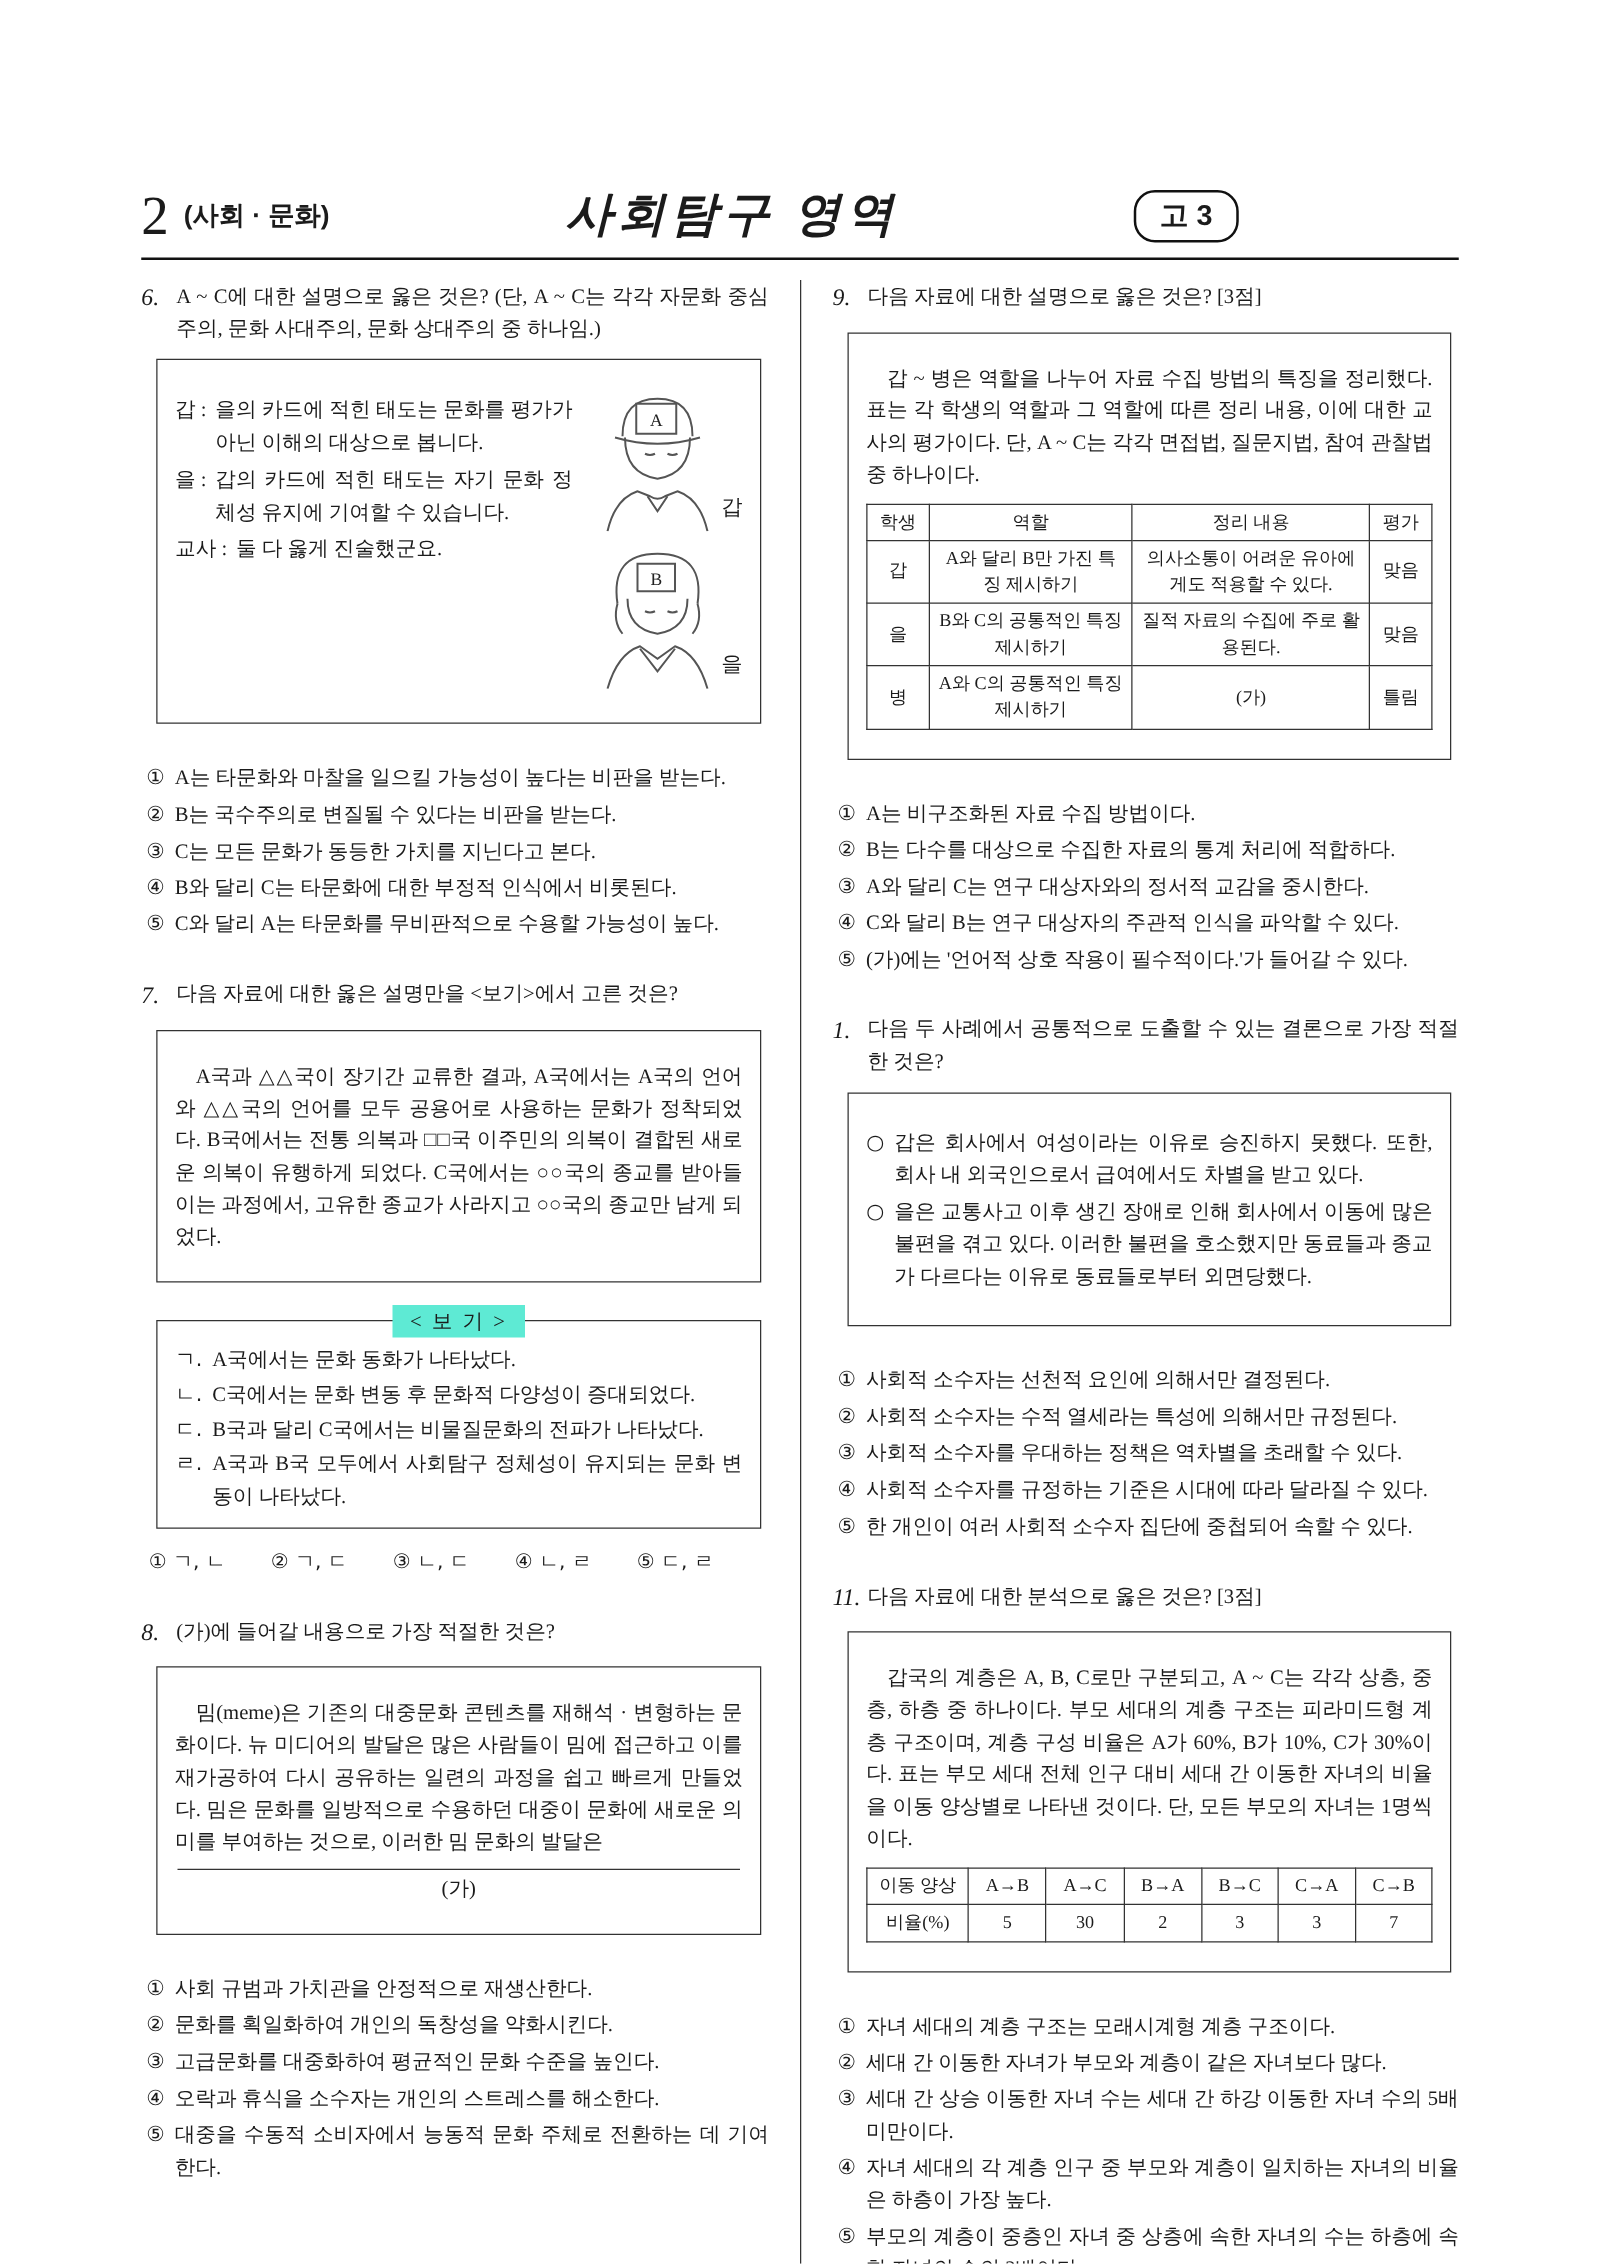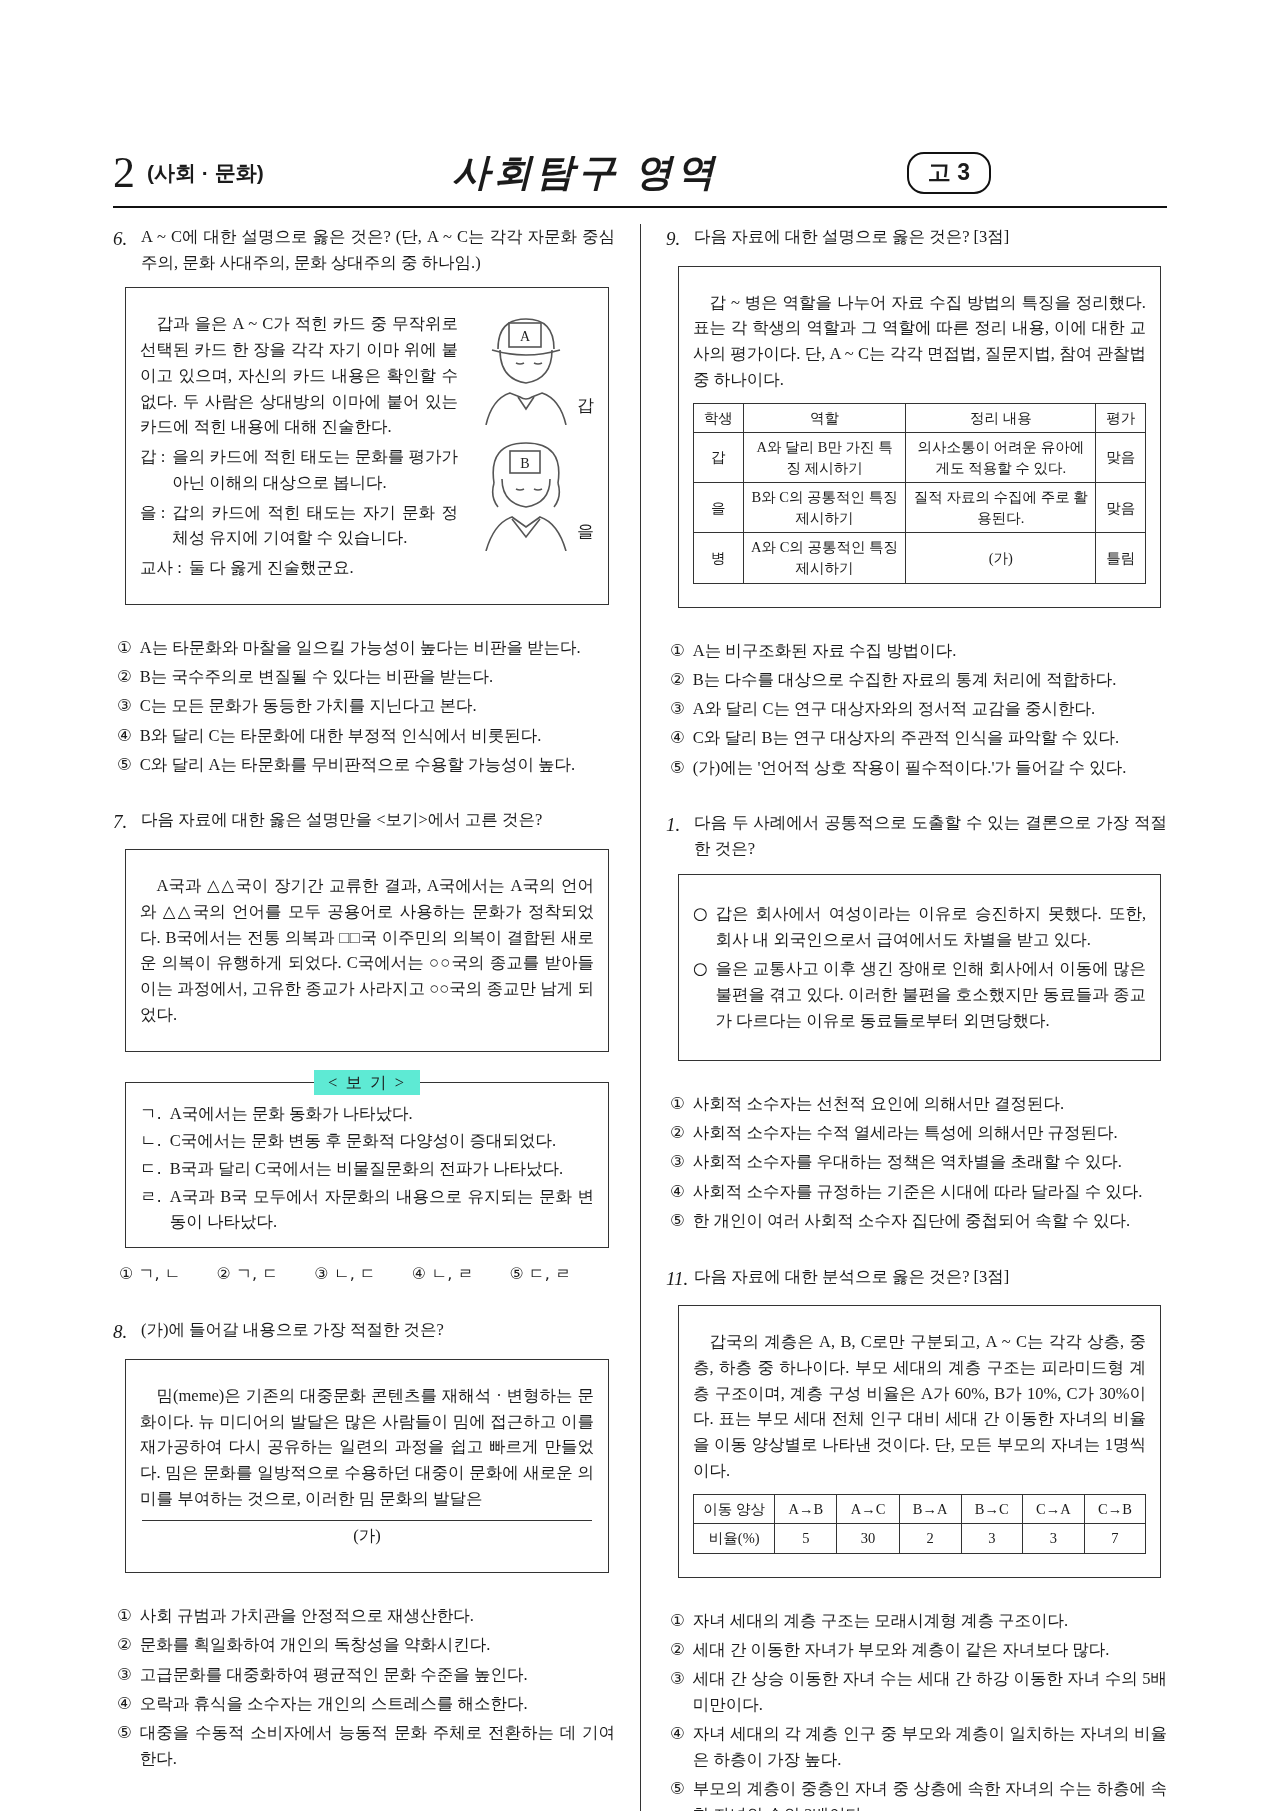--- a/index.html
+++ b/index.html
@@ -117,21 +117,20 @@
                   <path d="M24 40 Q24 64 48 68 Q72 64 72 40"></path>
                   <path d="M38 50 q4 2 8 0 M56 50 q4 2 8 0"></path>
                   <path d="M8 112 Q16 84 34 78 L48 88 L62 78 Q80 84 88 112"></path>
                   <path d="M34 80 L48 98 L62 80"></path>
                 </g>
                 <text x="47" y="29" text-anchor="middle" font-size="14" fill="#222">B</text>
               </svg>
               <span class="fig-label">을</span>
             </div>
           </div>
-          <p class="para">갑과 을은 A ~ C가 적힌 카드 중 무작위로 선택된 카드 한 장을 각각 자기 이마 위에 붙이고 있으며, 자신의 카드 내용은 확인할 수 없다. 두 사람은 상대방의 이마에 붙어 있는 카드에 적힌 내용에 대해 진술한다.</p>
           <div class="speech">
             <span class="speech-label">갑 :</span>
             <p class="speech-text">을의 카드에 적힌 태도는 문화를 평가가 아닌 이해의 대상으로 봅니다.</p>
           </div>
           <div class="speech">
             <span class="speech-label">을 :</span>
             <p class="speech-text">갑의 카드에 적힌 태도는 자기 문화 정체성 유지에 기여할 수 있습니다.</p>
           </div>
           <div class="speech">
             <span class="speech-label">교사 :</span>
@@ -180,21 +179,21 @@
             <li class="opt">
                 <span class="optmark">ㄴ.</span>
                 <span class="opttext">C국에서는 문화 변동 후 문화적 다양성이 증대되었다.</span>
               </li>
             <li class="opt">
                 <span class="optmark">ㄷ.</span>
                 <span class="opttext">B국과 달리 C국에서는 비물질문화의 전파가 나타났다.</span>
               </li>
             <li class="opt">
                 <span class="optmark">ㄹ.</span>
-                <span class="opttext">A국과 B국 모두에서 자문화의 내용으로 유지되는 문화 변동이 나타났다.</span>
+                <span class="opttext">A국과 B국 모두에서 사회탐구 정체성이 유지되는 문화 변동이 나타났다.</span>
               </li>
           </ul>
         </div>
         <div class="answers-row">
           <span>① ㄱ, ㄴ</span>
           <span>② ㄱ, ㄷ</span>
           <span>③ ㄴ, ㄷ</span>
           <span>④ ㄴ, ㄹ</span>
           <span>⑤ ㄷ, ㄹ</span>
         </div>

